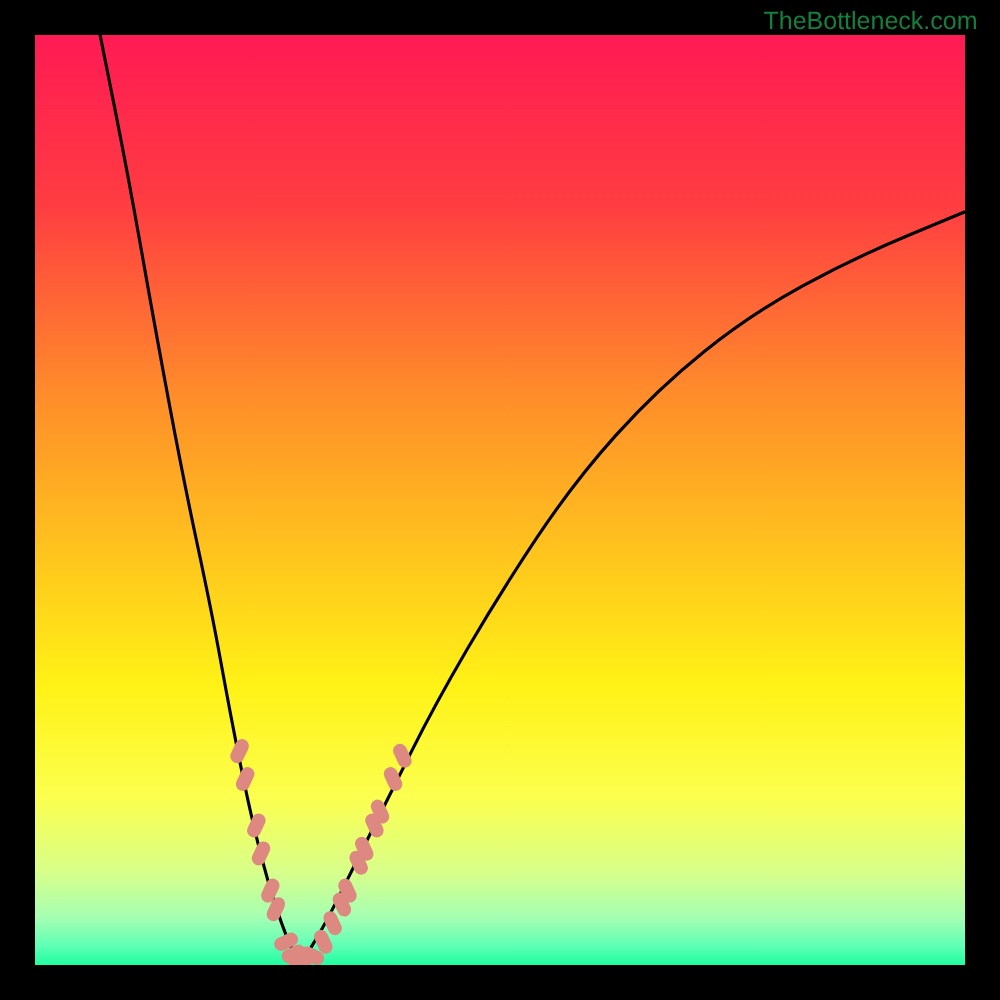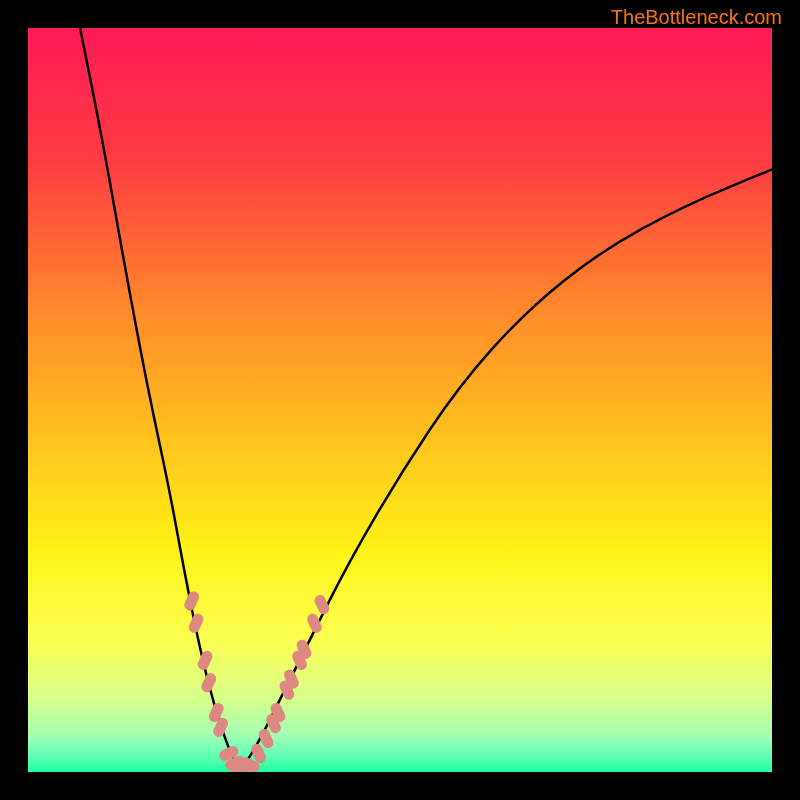--- a/index.html
+++ b/index.html
@@ -11,21 +11,21 @@
       width: 800px;
       height: 800px;
       background: #000;
       position: relative;
       overflow: hidden;
     }
     .watermark {
       position: absolute;
       top: 6px;
       right: 18px;
-      color: #f97316;
+      color: #15803d;
       font-family: Arial, sans-serif;
       font-size: 20px;
       font-weight: 500;
       z-index: 10;
     }
     .chart-frame {
       position: absolute;
       top: 28px;
       left: 28px;
       width: 744px;

